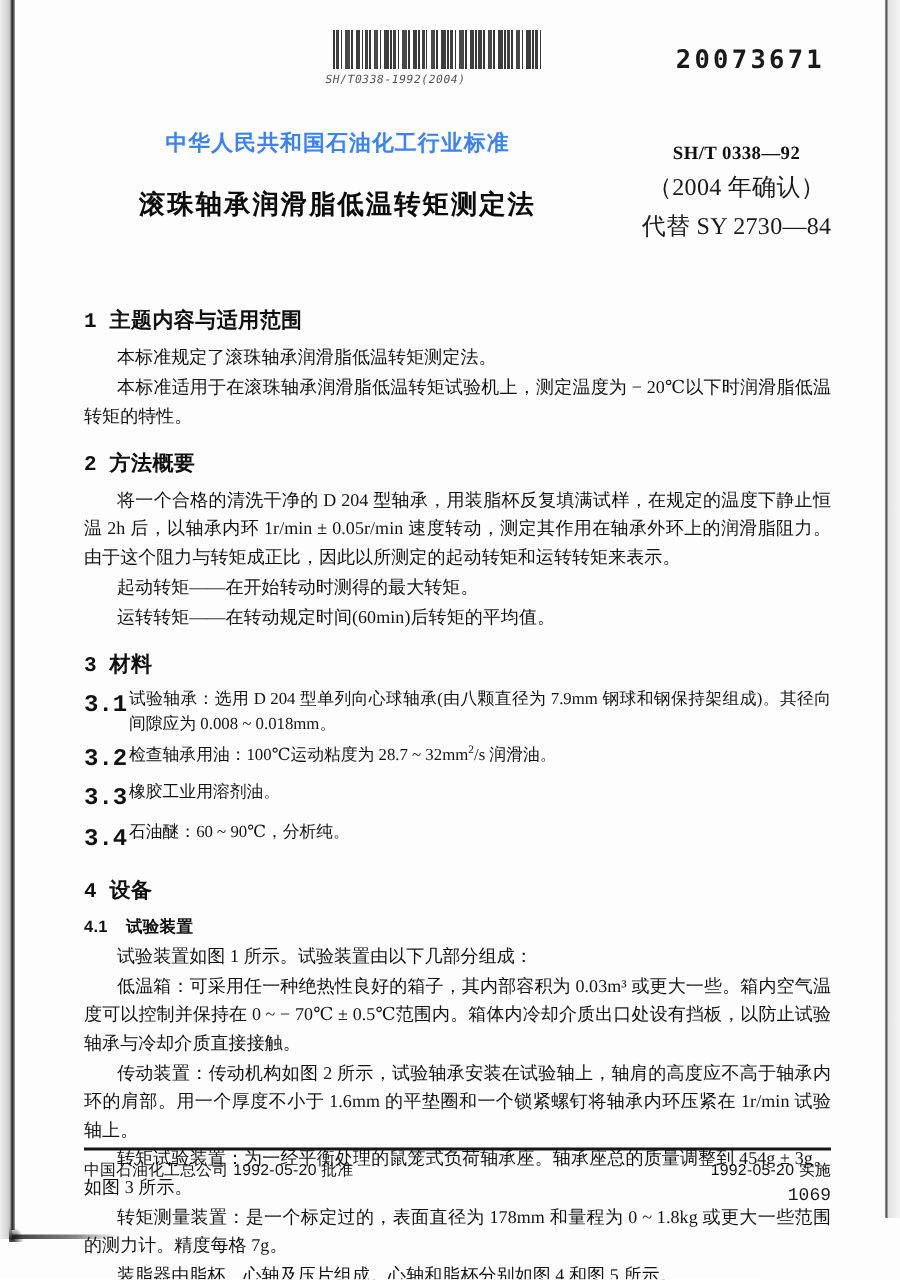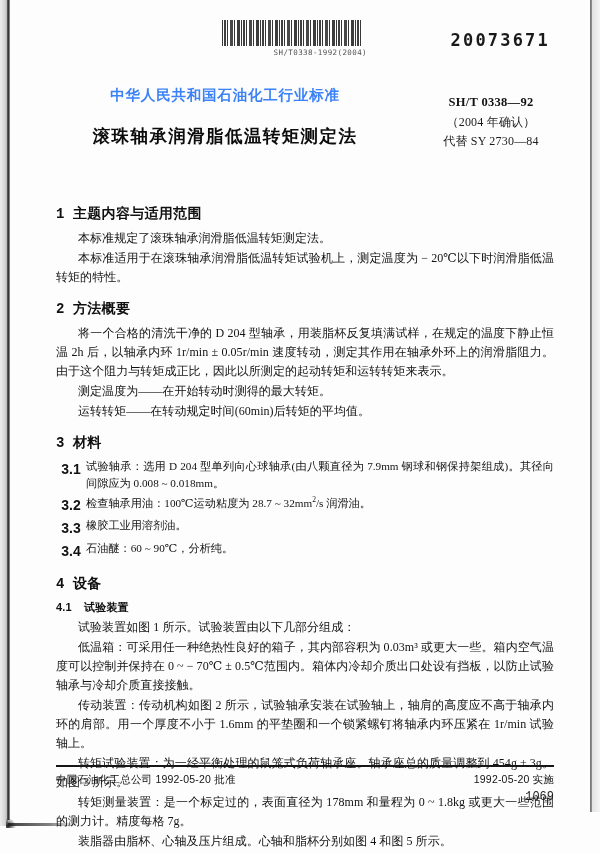--- a/index.html
+++ b/index.html
@@ -64,21 +64,22 @@
   
   .top-strip {
     position: relative;
     height: 72px;
   }
   .barcode-block {
     position: absolute;
     left: 205px;
     top: 20px;
     width: 150px;
-    text-align: right;
+    text-align: left;
+    font-style: italic;
   }
   .barcode {
     height: 26px;
     width: 140px;
     margin: 0 auto;
     background-image: repeating-linear-gradient(
       to right,
       #1c1c1c 0px, #1c1c1c 1px,
       #ffffff 1px, #ffffff 2px,
       #262626 2px, #262626 4px,
@@ -151,21 +152,21 @@
     line-height: 1.65;
   }
   .std-code {
     font-family: "Liberation Serif", "DejaVu Serif", serif;
     font-weight: 700;
     font-size: 12.5px;
     letter-spacing: .3px;
     color: #111;
   }
   .std-confirm, .std-replaces {
-    font-size: 12px;
+    font-size: 16px;
     color: #1b1b1b;
     letter-spacing: .2px;
   }
 
   
   .body-zone {
     position: relative;
     padding: 0 34px 0 44px;
     margin-top: 6px;
   }
@@ -208,23 +209,22 @@
   .listed {
     display: flex;
     margin: 0 0 1px 0;
     font-size: 11.2px;
     line-height: 1.58;
     color: #121212;
   }
   .listed .lnum {
     flex: 0 0 30px;
     font-weight: 700;
-    font-family: Liberation Sans, sans-serif;
-    font-size: 14px;
-    text-align: center;
+    font-family: Liberation Mono, monospace;
+    font-size: 16px;
   }
   .listed .ltext {
     flex: 1 1 auto;
     text-align: justify;
     text-justify: inter-character;
   }
   sup { font-size: .68em; vertical-align: super; }
 
   
   .footer-rule {
@@ -294,21 +294,21 @@
       <div class="sec-head">
         <span class="num">1</span><span>主题内容与适用范围</span>
       </div>
       <p class="para indent">本标准规定了滚珠轴承润滑脂低温转矩测定法。</p>
       <p class="para indent">本标准适用于在滚珠轴承润滑脂低温转矩试验机上，测定温度为 − 20℃以下时润滑脂低温转矩的特性。</p>
 
       <div class="sec-head">
         <span class="num">2</span><span>方法概要</span>
       </div>
       <p class="para indent">将一个合格的清洗干净的 D 204 型轴承，用装脂杯反复填满试样，在规定的温度下静止恒温 2h 后，以轴承内环 1r/min ± 0.05r/min 速度转动，测定其作用在轴承外环上的润滑脂阻力。由于这个阻力与转矩成正比，因此以所测定的起动转矩和运转转矩来表示。</p>
-      <p class="para indent">测定温度为——在开始转动时测得的最大转矩。</p>
+      <p class="para indent">起动转矩——在开始转动时测得的最大转矩。</p>
       <p class="para indent">运转转矩——在转动规定时间(60min)后转矩的平均值。</p>
 
       <div class="sec-head">
         <span class="num">3</span><span>材料</span>
       </div>
 
       <div class="listed">
         <span class="lnum">3.1</span>
         <span class="ltext">试验轴承：选用 D 204 型单列向心球轴承(由八颗直径为 7.9mm 钢球和钢保持架组成)。其径向间隙应为 0.008 ~ 0.018mm。</span>
       </div>

